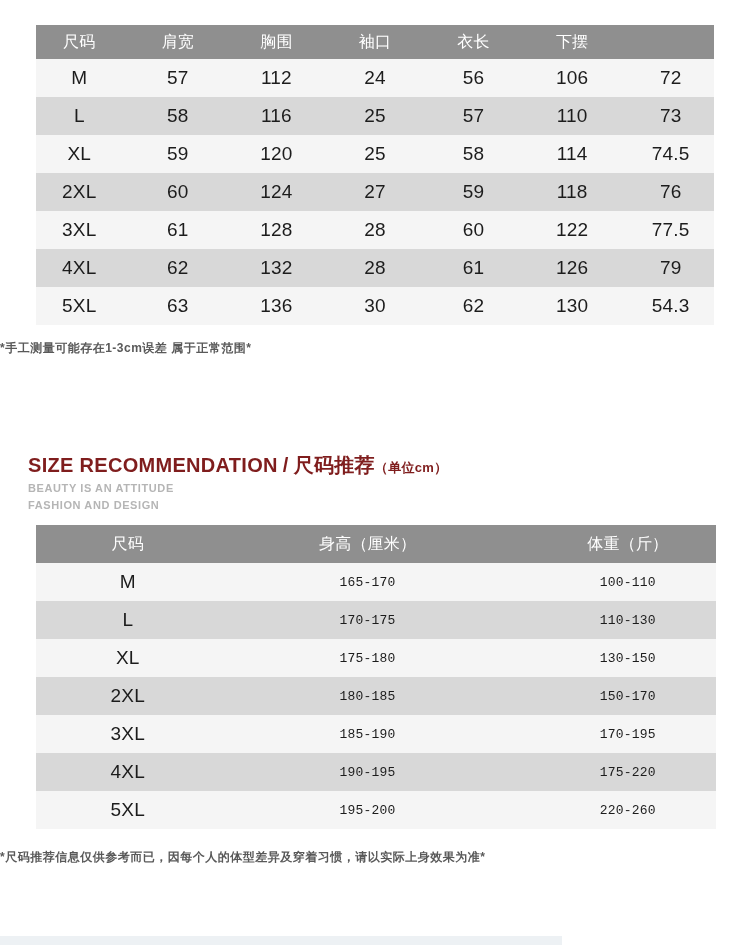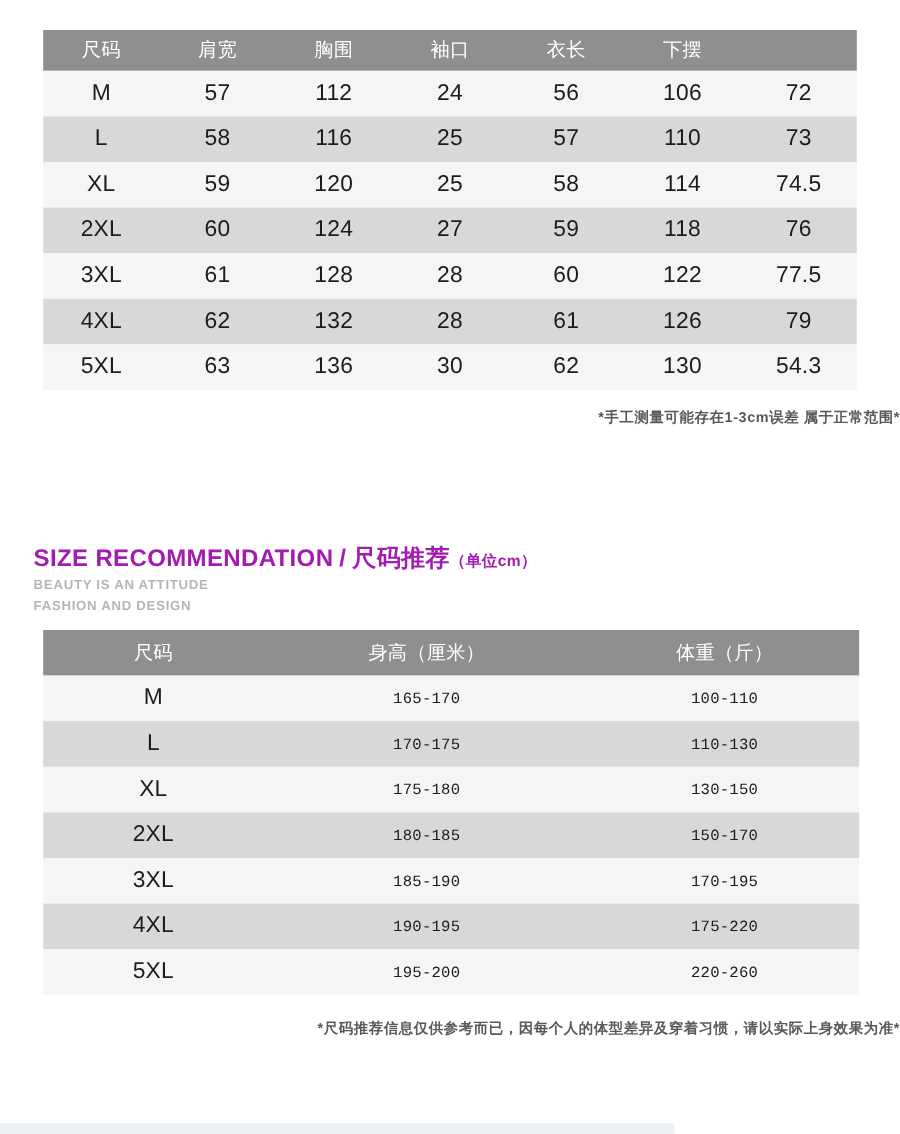--- a/index.html
+++ b/index.html
@@ -7,21 +7,21 @@
   body {
     width: 750px; height: 945px;
     position: relative;
     font-family: "Liberation Sans", "DejaVu Sans", sans-serif;
     color: var(--cell-text, #1c1c1c);
     overflow: hidden;
   }
 
   
   .table { position: absolute; }
-  .trow { display: grid; width: 100%; }
+  .trow { display: grid; width: 100%; gap: 12px; }
   .measure .trow { grid-template-columns: repeat(7, 1fr); }
   .recommend .trow { grid-template-columns: 27% 40% 33%; }
   .tcell {
     display: flex; align-items: center; justify-content: center;
     font-size: 19px;
     letter-spacing: 0.2px;
     white-space: nowrap;
   }
   .thead { background: var(--header-bg, #8f8f8f); }
   .thead .tcell {
@@ -38,32 +38,32 @@
   .recommend .thead { height: 38px; }
   .recommend .trow.light, .recommend .trow.dark { height: 38px; }
   .recommend .tcell.val { font-family: Liberation Mono, monospace; font-size: 13px; }
 
   .measure   { left: 36px; top: 25px;  width: 678px; }
   .recommend { left: 36px; top: 525px; width: 680px; }
 
   
   .note {
     position: absolute; left: 0; width: 750px;
-    text-align: right;
+    text-align: left;
     font-size: 12px; font-weight: 700;
     color: var(--note-text, #595959);
     letter-spacing: 0.5px;
   }
   .note.n1 { top: 340px; }
   .note.n2 { top: 849px; }
 
   
   .section-head { position: absolute; left: 28px; top: 452px; }
   .section-title {
-    font-size: 20px; font-weight: 800; color: #a21caf;
+    font-size: 20px; font-weight: 800; color: #7f1d1d;
     letter-spacing: 0.3px;
     white-space: nowrap;
   }
   .section-title .sep { margin: 0 5px; }
   .section-title .unit { font-size: 13px; font-weight: 700; }
   .section-sub {
     font-size: 11px; font-weight: 600;
     color: var(--subtitle-text, #b5b5b5);
     letter-spacing: 0.6px;
     line-height: 15px;

